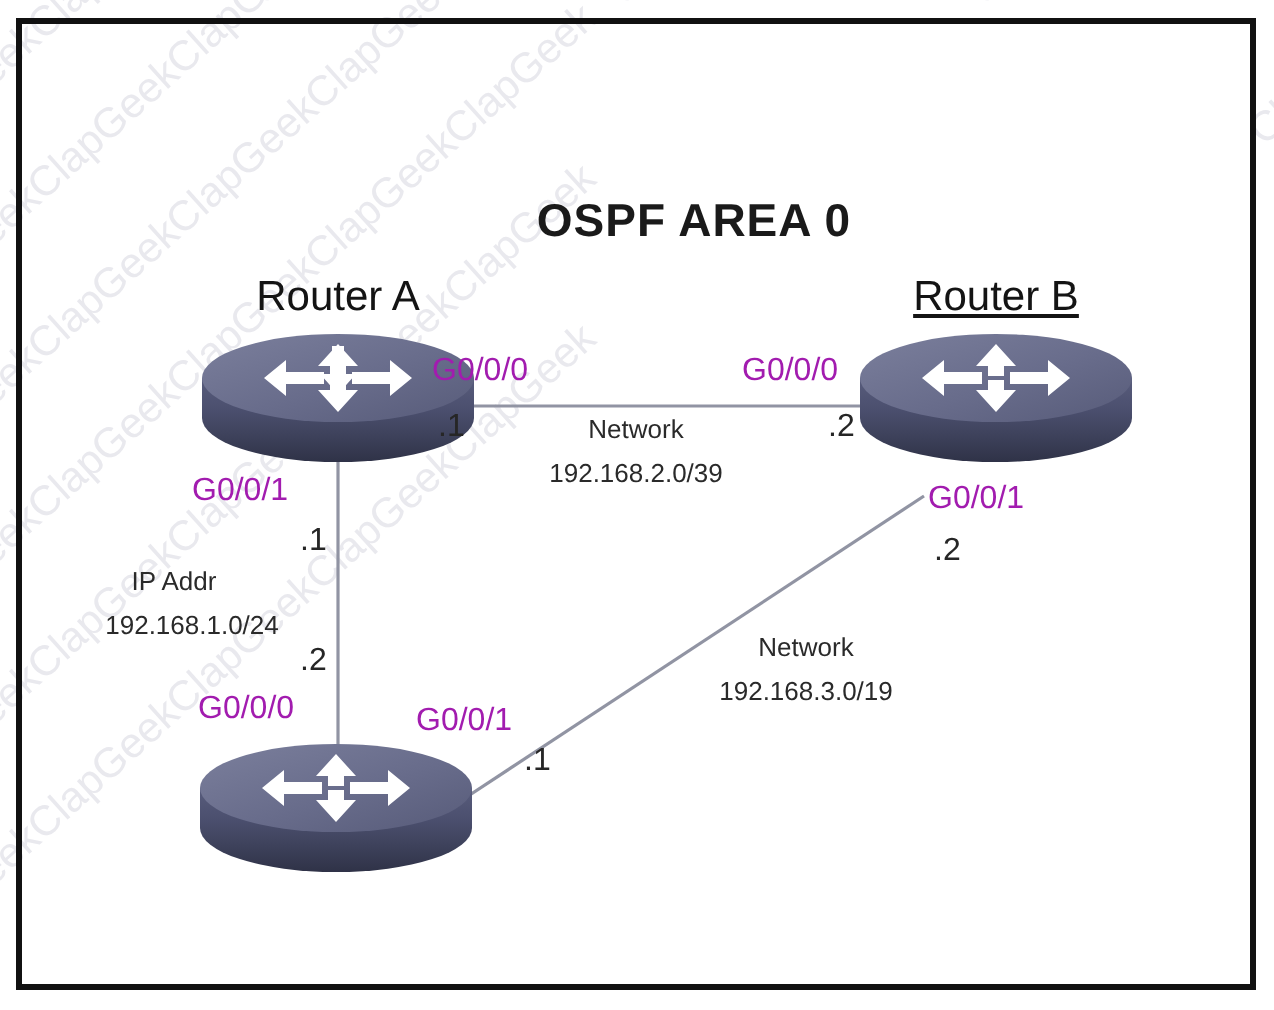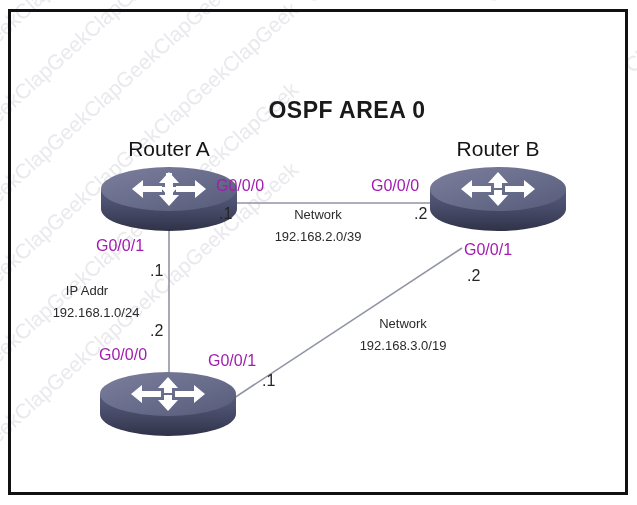--- a/index.html
+++ b/index.html
@@ -185,21 +185,21 @@
       <path d="M3,26 L3,46 A68,22 0 0 0 139,46 L139,26 Z" fill="url(#bodyB)"></path>
       <ellipse cx="71" cy="26" rx="68" ry="22" fill="url(#topB)"></ellipse>
       <g fill="#ffffff">
         <path d="M71,9 L81,20 L75,20 L75,25 L67,25 L67,20 L61,20 Z"></path>
         <path d="M71,43 L61,32 L67,32 L67,27 L75,27 L75,32 L81,32 Z"></path>
         <path d="M34,26 L45,17 L45,23 L64,23 L64,29 L45,29 L45,35 Z"></path>
         <path d="M108,26 L97,17 L97,23 L78,23 L78,29 L97,29 L97,35 Z"></path>
       </g>
     </svg>
   </div>
-  <div class="lbl rname ctr" style="left:498px; top:137px;">Router B</div>
+  <div class="lbl rname ctr" style="left:498px; top:137px;text-decoration:underline;">Router B</div>
 
   <div class="router" style="left:97px; top:368px;">
     <svg width="142" height="72" viewBox="0 0 142 72">
       <defs>
         <linearGradient id="bodyC" x1="0" y1="0" x2="0" y2="1">
           <stop offset="0%" stop-color="#585c7c"></stop>
           <stop offset="38%" stop-color="#4b4f6e"></stop>
           <stop offset="72%" stop-color="#3c4059"></stop>
           <stop offset="100%" stop-color="#2f3247"></stop>
         </linearGradient>

